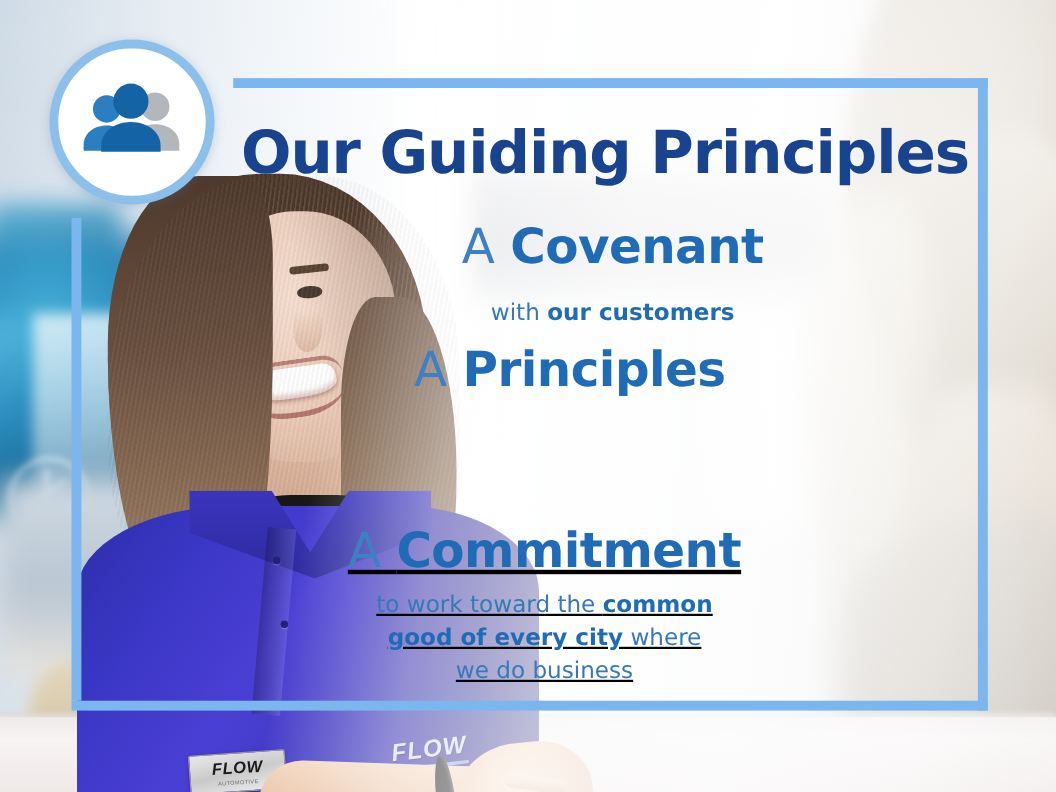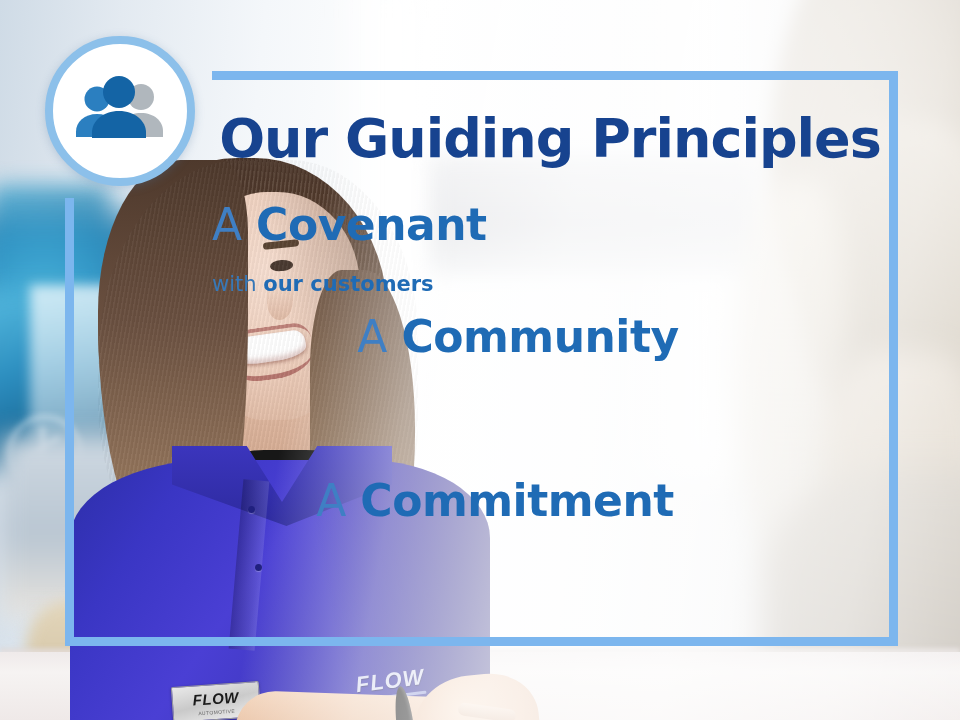--- a/index.html
+++ b/index.html
@@ -488,29 +488,29 @@
   .p-sub {
     font-family: "DejaVu Sans", sans-serif;
     font-size: 21px;
     line-height: 1.42;
     color: #3778b8;
     font-weight: 400;
   }
   .p-sub b { font-weight: 700; color: #1f6bb5; }
 
   
-  #p1 { left: 0; top: 186px; padding-right: 15px; }
+  #p1 { left: 0; top: 186px; text-align: center; padding-right: 15px; }
   #p1 .inner { width: 690px; margin-left: 212px; }
   #p1 .p-sub { margin-top: 22px; }
 
   #p2 { left: 0; top: 298px; }
   #p2 .inner { width: 740px; margin-left: 148px; text-align: center; }
   #p2 .p-sub { margin-top: 9px; }
 
-  #p3 { left: 0; top: 462px; }
+  #p3 { left: 0; top: 462px; text-decoration: underline; }
   #p3 .inner { width: 770px; margin-left: 110px; text-align: center; }
   #p3 .p-sub { margin-top: 11px; }
 </style>
 </head>
 <body>
 
 <div id="poster">
 
   <div class="photo">
     <div class="bg-wall"></div>
@@ -613,28 +613,33 @@
         <div class="p-sub">
             <div><span>with </span><b>our customers</b></div>
           </div>
       </div>
     </div>
 
     <div class="principle" id="p2">
       <div class="inner">
         <div class="p-head">
           <span class="art">A</span>
-          <span class="word">Community</span>
+          <span class="word">Principles</span>
         </div>
       </div>
     </div>
 
     <div class="principle" id="p3">
       <div class="inner">
         <div class="p-head">
           <span class="art">A</span>
           <span class="word">Commitment</span>
         </div>
+        <div class="p-sub">
+            <div><span>to work toward the </span><b>common</b></div>
+            <div><b>good of every city</b><span> where</span></div>
+            <div><span>we do business</span></div>
+          </div>
       </div>
     </div>
 
   </div>
 </div>
 
 </body></html>

